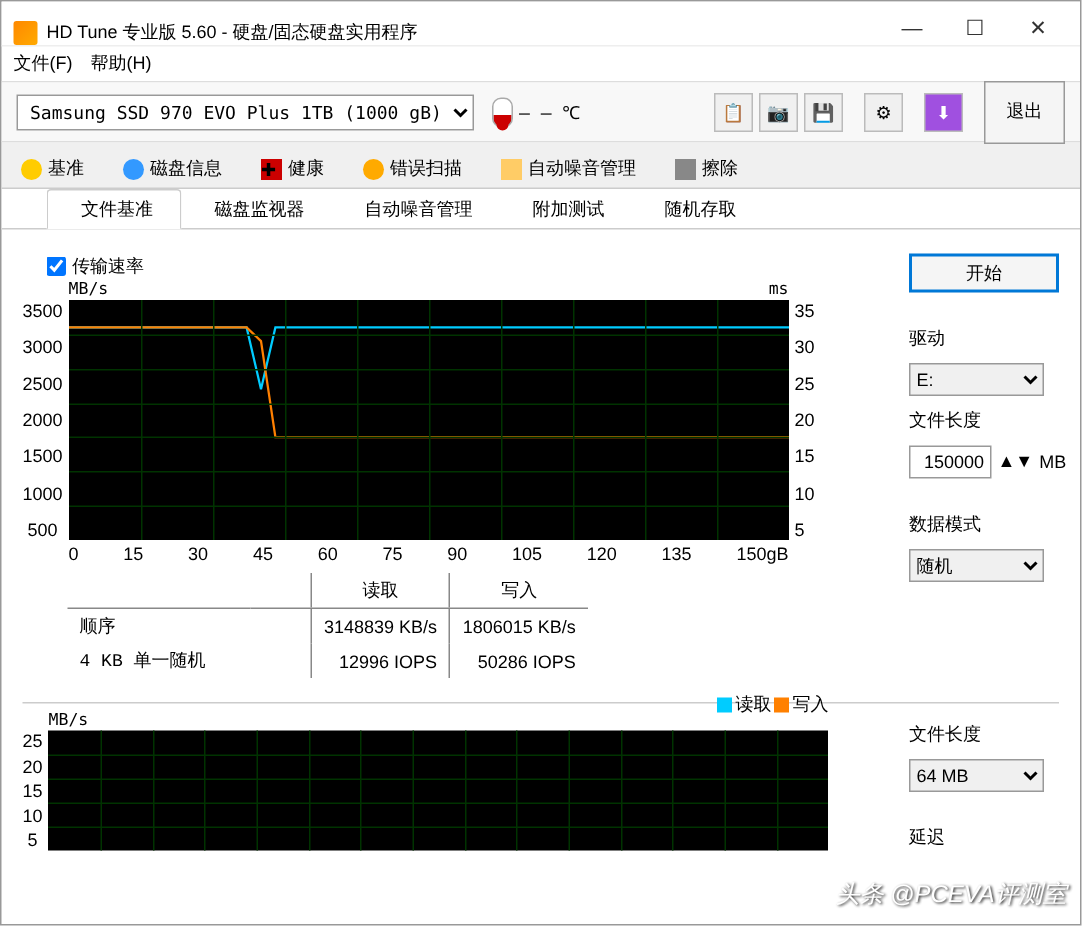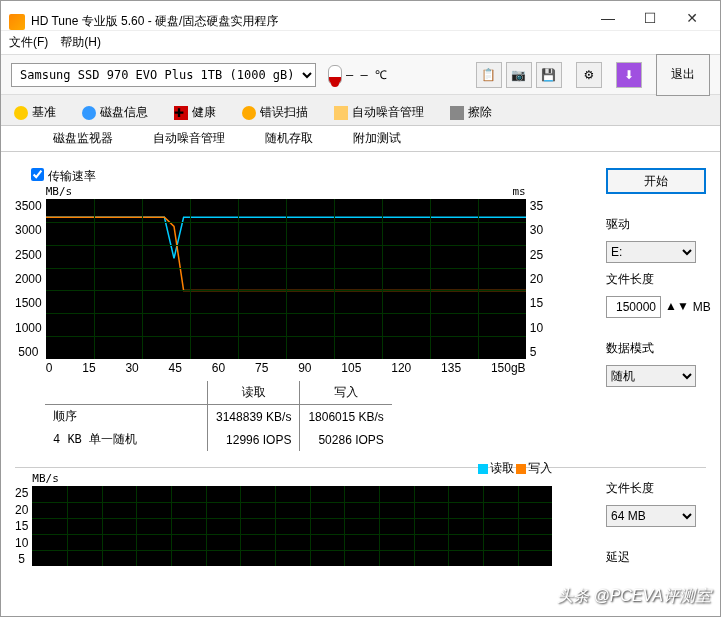--- a/index.html
+++ b/index.html
@@ -20,21 +20,21 @@
 .exitbtn{height:42px;padding:0 14px;border:1px solid #999;background:#f5f5f5}
 .tabbar{display:flex;background:#f0f0f0;padding-top:4px;border-bottom:1px solid #ccc}
 .tab{padding:4px 12px;display:flex;align-items:center;gap:4px;border:1px solid transparent;border-bottom:none;font-size:12px}
 .tab .ti{width:14px;height:14px;display:inline-block}
 .tabbar2{display:flex;background:#fff;padding-left:30px;border-bottom:1px solid #ccc}
 .tab2{padding:4px 18px;display:flex;align-items:center;gap:4px}
 .tab2.active{background:#fff;border:1px solid #ccc;border-bottom:1px solid #fff;margin-bottom:-1px;border-radius:3px 3px 0 0}
 .content{padding:10px 14px;display:flex;gap:10px}
 .left{flex:1}
 .right{width:100px;display:flex;flex-direction:column;gap:8px;padding-top:6px}
-.chk{display:flex;align-items:flex-start;gap:4px;margin:6px 0 2px 16px}
+.chk{display:flex;align-items:center;gap:4px;margin:6px 0 2px 16px}
 .chk input{width:13px;height:13px}
 .chartwrap{display:flex;font-family:monospace;font-size:11px}
 .yaxis{display:flex;flex-direction:column;justify-content:space-between;align-items:center;padding-right:4px;height:160px;margin-top:12px}
 .yaxis2{display:flex;flex-direction:column;justify-content:space-between;align-items:flex-start;padding-left:4px;height:160px;margin-top:12px}
 .chartbox{position:relative}
 .unit{font-family:monospace;font-size:11px;position:absolute}
 .chart{width:480px;height:160px;background:#000;position:relative;margin-top:12px}
 .chart2{width:520px;height:80px;background:#000;position:relative;margin-top:12px}
 .grid-h{position:absolute;left:0;right:0;height:1px;background:#003300}
 .grid-v{position:absolute;top:0;bottom:0;width:1px;background:#003300}
@@ -116,35 +116,39 @@
   <div class="tab">
       <span class="ti" style="background:#ffcc66"></span>
       <span>自动噪音管理</span>
     </div>
   <div class="tab">
       <span class="ti" style="background:#888"></span>
       <span>擦除</span>
     </div>
 </div>
 <div class="tabbar2">
+  <div class="tab2 active">
+      <span class="ti" style="background:linear-gradient(#f0a,#0af)"></span>
+      <span>文件基准</span>
+    </div>
   <div class="tab2">
       <span class="ti" style="background:#0a0"></span>
       <span>磁盘监视器</span>
     </div>
   <div class="tab2">
       <span class="ti" style="background:#fc0"></span>
       <span>自动噪音管理</span>
     </div>
   <div class="tab2">
+      <span class="ti" style="background:#0aa"></span>
+      <span>附加测试</span>
+    </div>
+  <div class="tab2">
       <span class="ti" style="background:#f55"></span>
       <span>随机存取</span>
-    </div>
-  <div class="tab2">
-      <span class="ti" style="background:#0aa"></span>
-      <span>附加测试</span>
     </div>
 </div>
 
 <div class="content">
   <div class="left">
     <label class="chk">
       <input type="checkbox" checked="" style="">
         <span>传输速率</span>
     </label>
     <div class="chartwrap">

